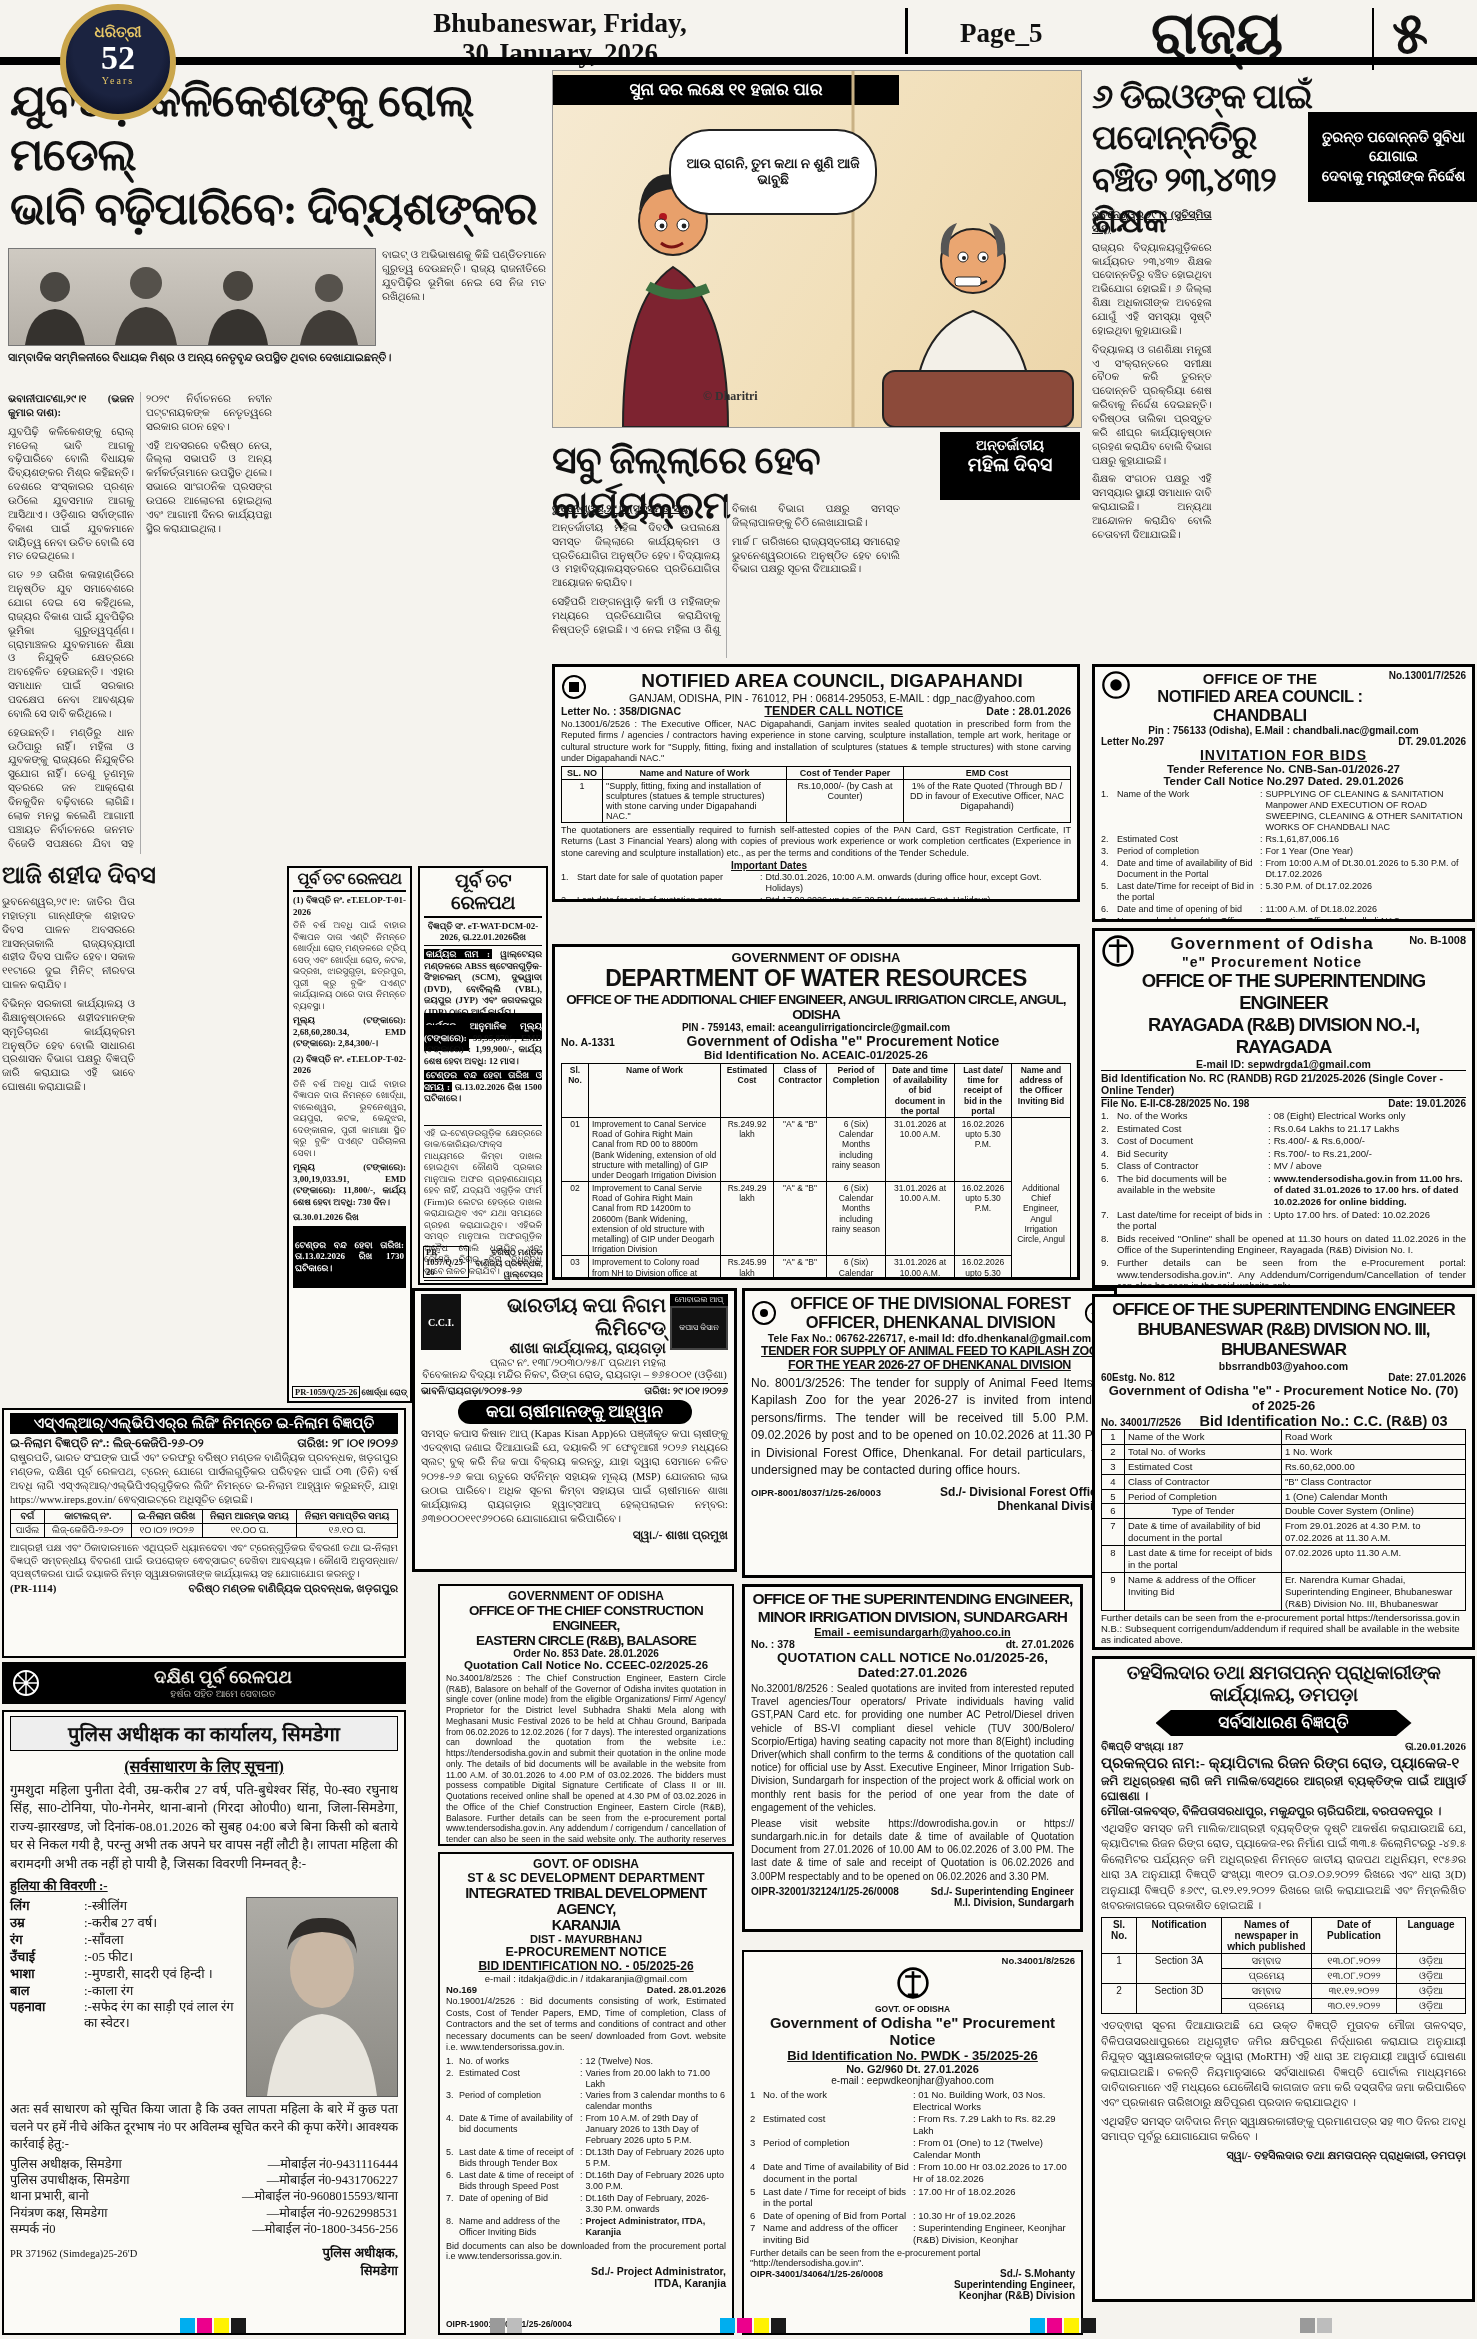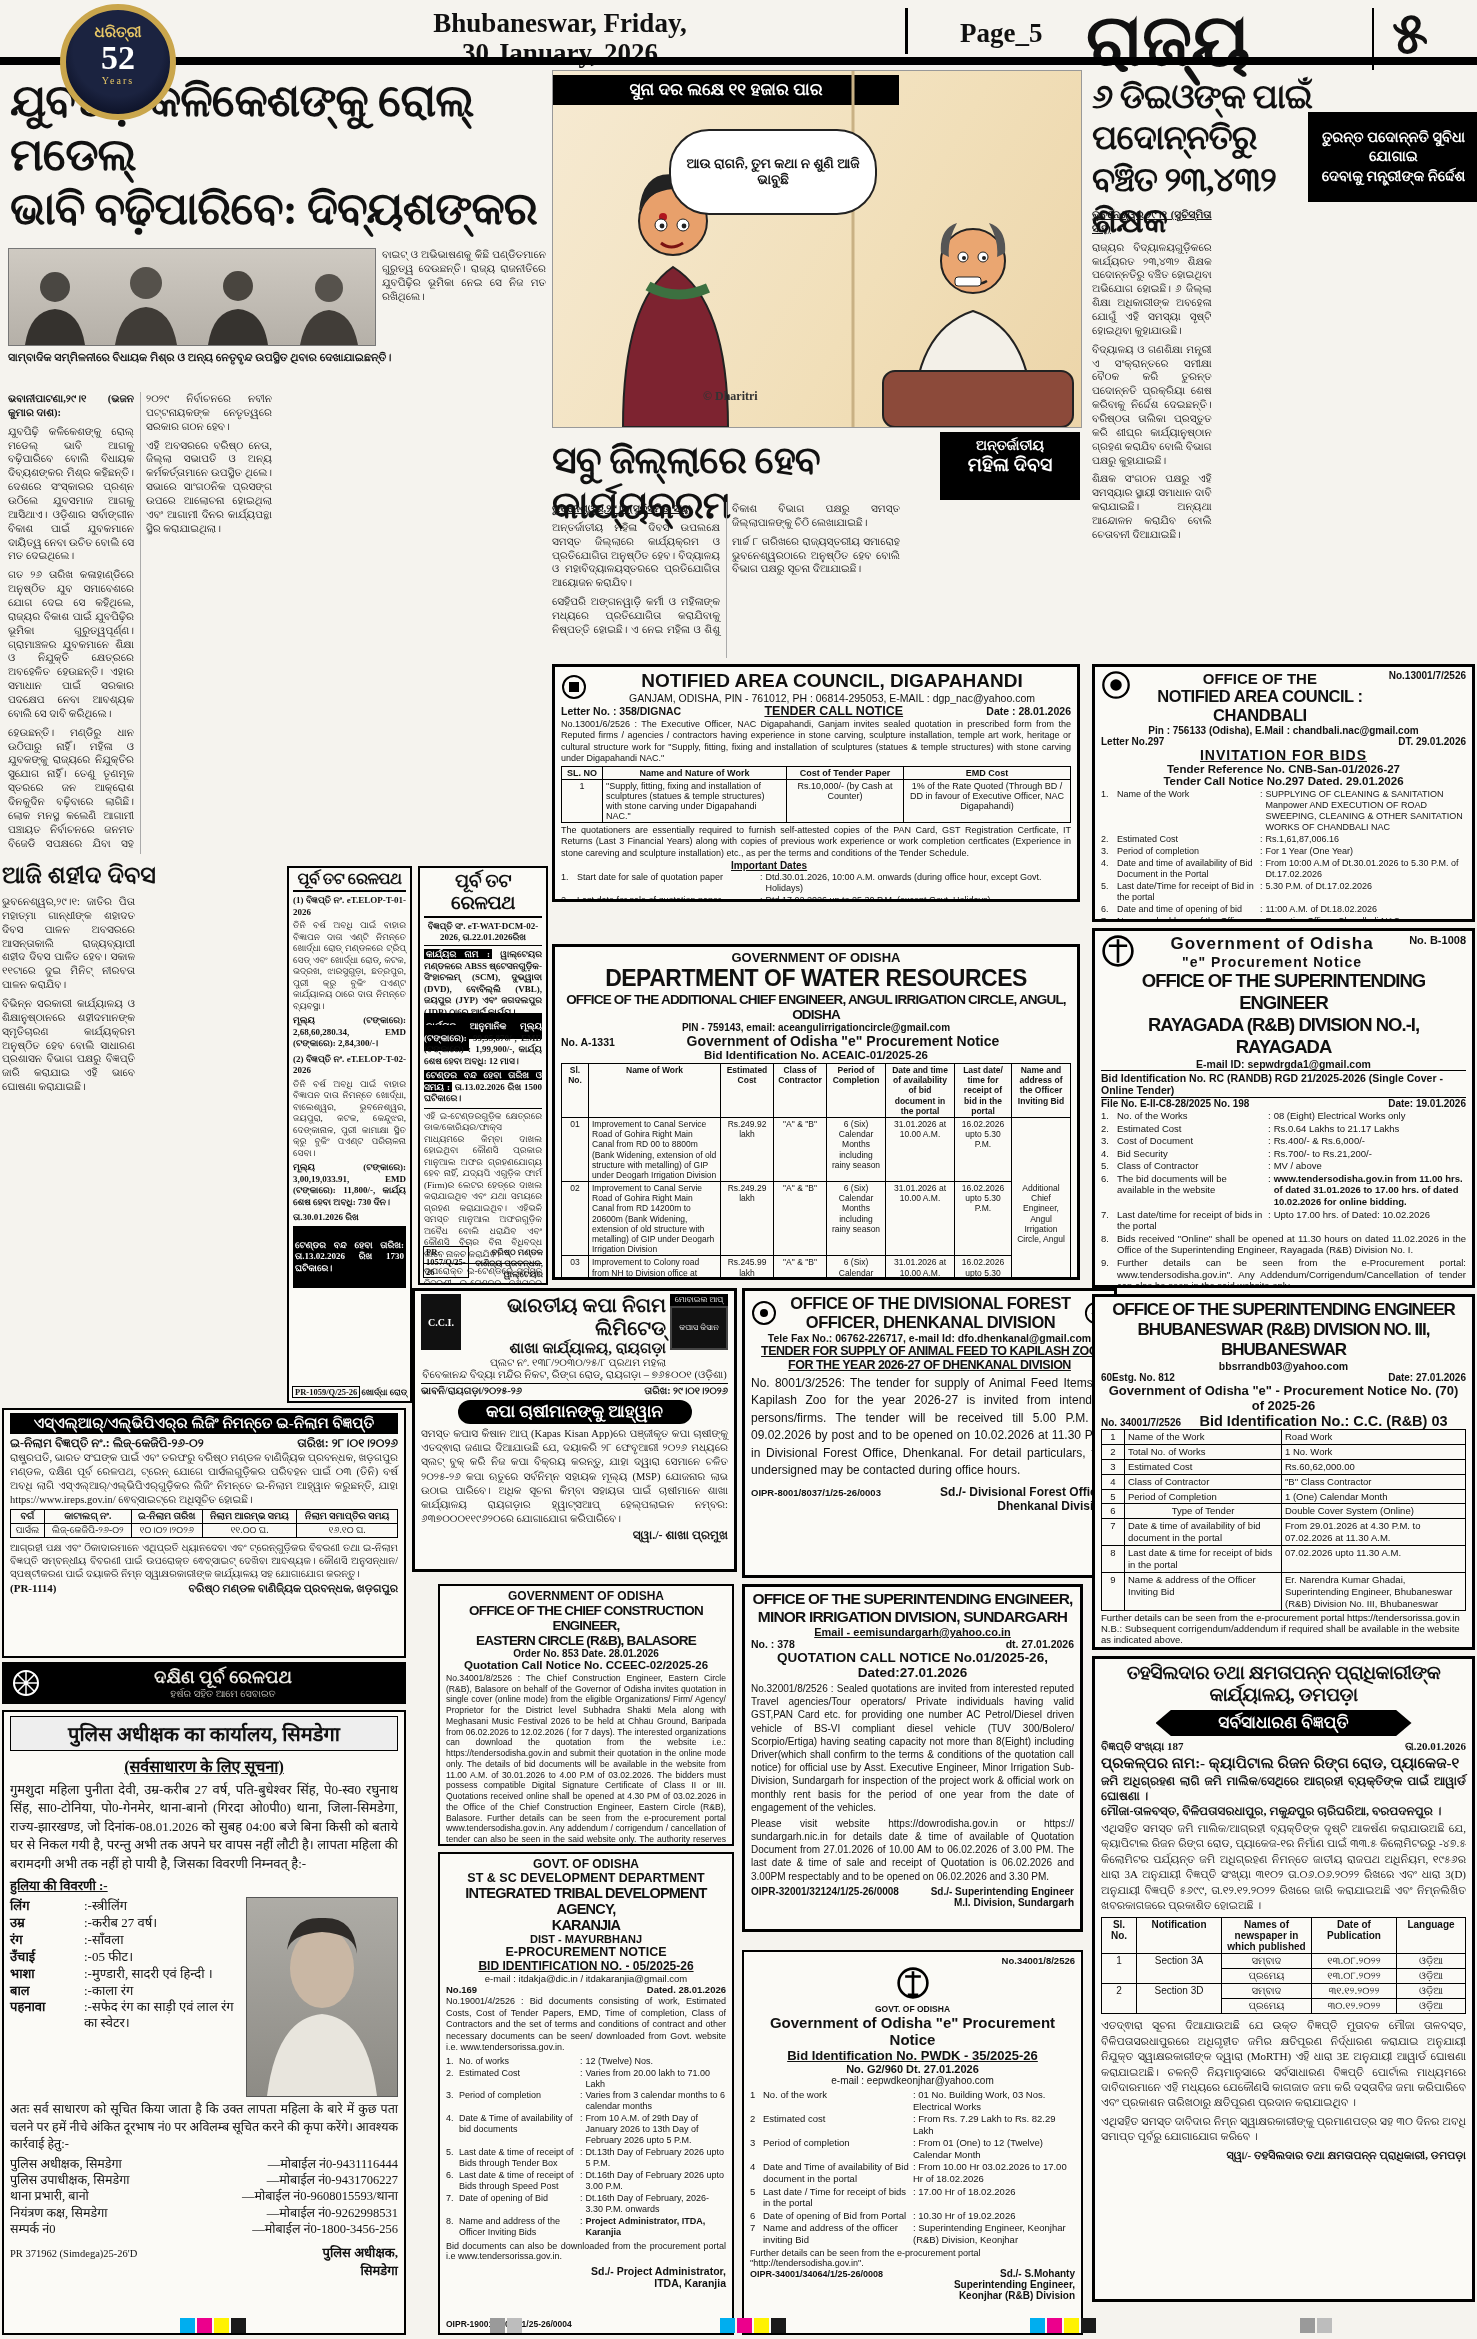--- a/index.html
+++ b/index.html
@@ -34,21 +34,21 @@
     <div style="font-size:15px;font-weight:700;margin-top:14px">ଧରିତ୍ରୀ</div>
     <div style="font-size:34px;font-weight:700;color:#fff;line-height:1">52</div>
     <div style="font-size:10px;letter-spacing:2px">Years</div>
   </div>
   <div class="abs b" style="left:360px;top:8px;width:400px;text-align:center;font-size:27px;line-height:1.12">
     <div>Bhubaneswar, Friday,</div>
     <div>30 January, 2026</div>
   </div>
   <div class="rule" style="left:905px;top:8px;width:3px;height:46px"></div>
   <div class="abs b" style="left:960px;top:18px;font-size:27px">Page_5</div>
-  <div class="abs b" style="left:1086px;top:0px;font-size:72px;letter-spacing:-1px">ରାଜ୍ୟ</div>
+  <div class="abs b" style="left:1151px;top:0px;font-size:58px;letter-spacing:-1px">ରାଜ୍ୟ</div>
   <div class="rule" style="left:1372px;top:8px;width:2px;height:62px"></div>
   <div class="abs b" style="left:1392px;top:0px;font-size:58px">୫</div>
   <div class="rule" style="left:0;top:57px;width:1477px;height:8px"></div>
 
   <div class="abs b" style="left:10px;top:74px;width:538px;font-size:45px;line-height:1.2;letter-spacing:-1px">
     <div>ଯୁବପିଢ଼ି କଳିକେଶଙ୍କୁ ରୋଲ୍ ମଡେଲ୍</div>
     <div>ଭାବି ବଢ଼ିପାରିବେ: ଦିବ୍ୟଶଙ୍କର</div>
   </div>
   <div class="abs" style="left:8px;top:248px;width:366px;height:96px;background:linear-gradient(#cfcac2,#b5b0a8);border:1px solid #777;display:flex;align-items:flex-end;justify-content:space-around;overflow:hidden">
     <svg width="70" height="80" viewBox="0 0 70 80">
@@ -171,21 +171,21 @@
       <span class="b">ଖୋର୍ଦ୍ଧା ରୋଡ୍</span>
     </div>
   </div>
 
   <div class="n" style="left:418px;top:866px;width:130px;height:419px;padding:2px 4px">
     <div class="b c" style="font-size:19px;border-bottom:2px solid #000;padding-bottom:2px;letter-spacing:-0.5px">ପୂର୍ବ ତଟ ରେଳପଥ</div>
     <div class="b c" style="font-size:9px;margin:3px 0;border-bottom:1px solid #000;padding-bottom:2px">ବିଜ୍ଞପ୍ତି ସଂ. eT-WAT-DCM-02-2026, ତା.22.01.2026ରିଖ</div>
     <div class="body-xs j">
       <p style="margin-bottom:3px"><span class="black b" style="padding:0 2px">କାର୍ଯ୍ୟର ନାମ :</span> <span class="b">ୱାଲ୍ଟେୟର ମଣ୍ଡଳରେ ABSS ଷ୍ଟେସନଗୁଡ଼ିକ-ସିଂହାଚଲମ୍ (SCM), ଦୁଭ୍ୱାଦା (DVD), ବୋବିଲ୍ଲି (VBL), ଜୟପୁର (JYP) ଏବଂ ଜଗଦଲପୁର (JDB) ଠାରେ ଆର୍ଟ କାର୍ଯ୍ୟ।</span></p>
       <p style="margin-bottom:3px"><span class="black b" style="padding:8px 2px">କାର୍ଯ୍ୟର ଆନୁମାନିକ ମୂଲ୍ୟ (ଟଙ୍କାରେ):</span> <span class="b">99,95,870/-, EMD (ଟଙ୍କାରେ) : 1,99,900/-, କାର୍ଯ୍ୟ ଶେଷ ହେବା ଅବଧି: 12 ମାସ।</span></p>
-      <p style="margin-bottom:3px"><span class="black b" style="padding:0 2px">ଟେଣ୍ଡର ବନ୍ଦ ହେବା ତାରିଖ ଓ ସମୟ :</span> <span class="b">ତା.13.02.2026 ରିଖ 1500 ଘଟିକାରେ।</span></p>
+      <p style="margin-bottom:20px"><span class="black b" style="padding:0 2px">ଟେଣ୍ଡର ବନ୍ଦ ହେବା ତାରିଖ ଓ ସମୟ :</span> <span class="b">ତା.13.02.2026 ରିଖ 1500 ଘଟିକାରେ।</span></p>
       <p style="margin-bottom:3px;border-top:1px solid #000;padding-top:2px">ଏହି ଇ-ଟେଣ୍ଡରଗୁଡ଼ିକ କ୍ଷେତ୍ରରେ ଡାକ/କୋରିୟର/ଫାକ୍ସ ମାଧ୍ୟମରେ କିମ୍ବା ଦାଖଲ ହୋଇଥିବା କୌଣସି ପ୍ରକାର ମାନୁଆଲ ଅଫର ଗ୍ରହଣଯୋଗ୍ୟ ହେବ ନାହିଁ, ଯଦ୍ୟପି ଏଗୁଡ଼ିକ ଫାର୍ମ (Firm)ର ଲେଟର ହେଡ୍‌ରେ ଦାଖଲ କରାଯାଇଥିବ ଏବଂ ଯଥା ସମୟରେ ଗ୍ରହଣ କରାଯାଇଥିବ। ଏହିଭଳି ସମସ୍ତ ମାନୁଆଲ ଅଫରଗୁଡ଼ିକ ଅବୈଧ ବୋଲି ଧରାଯିବ ଏବଂ କୌଣସି ବିଚାର ବିନା ବିଧିବଦ୍ଧ ଭାବେ ନାକଚ କରାଯିବ।</p>
       <p style="margin-bottom:3px;border-top:1px solid #000;padding-top:2px">ଉପରୋକ୍ତ ଇ-ଟେଣ୍ଡରେ ସମସ୍ତ ବିବରଣୀ ଇ-ଟେଣ୍ଡର ନଥିପତ୍ର ସହିତ ଵେବ୍‌ସାଇଟ୍ www.ireps.gov.in ରେ ଉପଲବ୍ଧ ଅଛି।</p>
 
     </div>
     <div class="flexr" style="font-size:8.5px;position:absolute;bottom:3px;left:3px;right:3px">
       <span class="b" style="border:1px solid #000;padding:0 2px">PR-1057/Q/25-26</span>
       <span class="b r"><span>ବରିଷ୍ଠ ମଣ୍ଡଳ ବାଣିଜ୍ୟ ପ୍ରବନ୍ଧକ,</span><br><span>ୱାଲ୍ଟେୟର</span></span>
     </div>
   </div>
 

